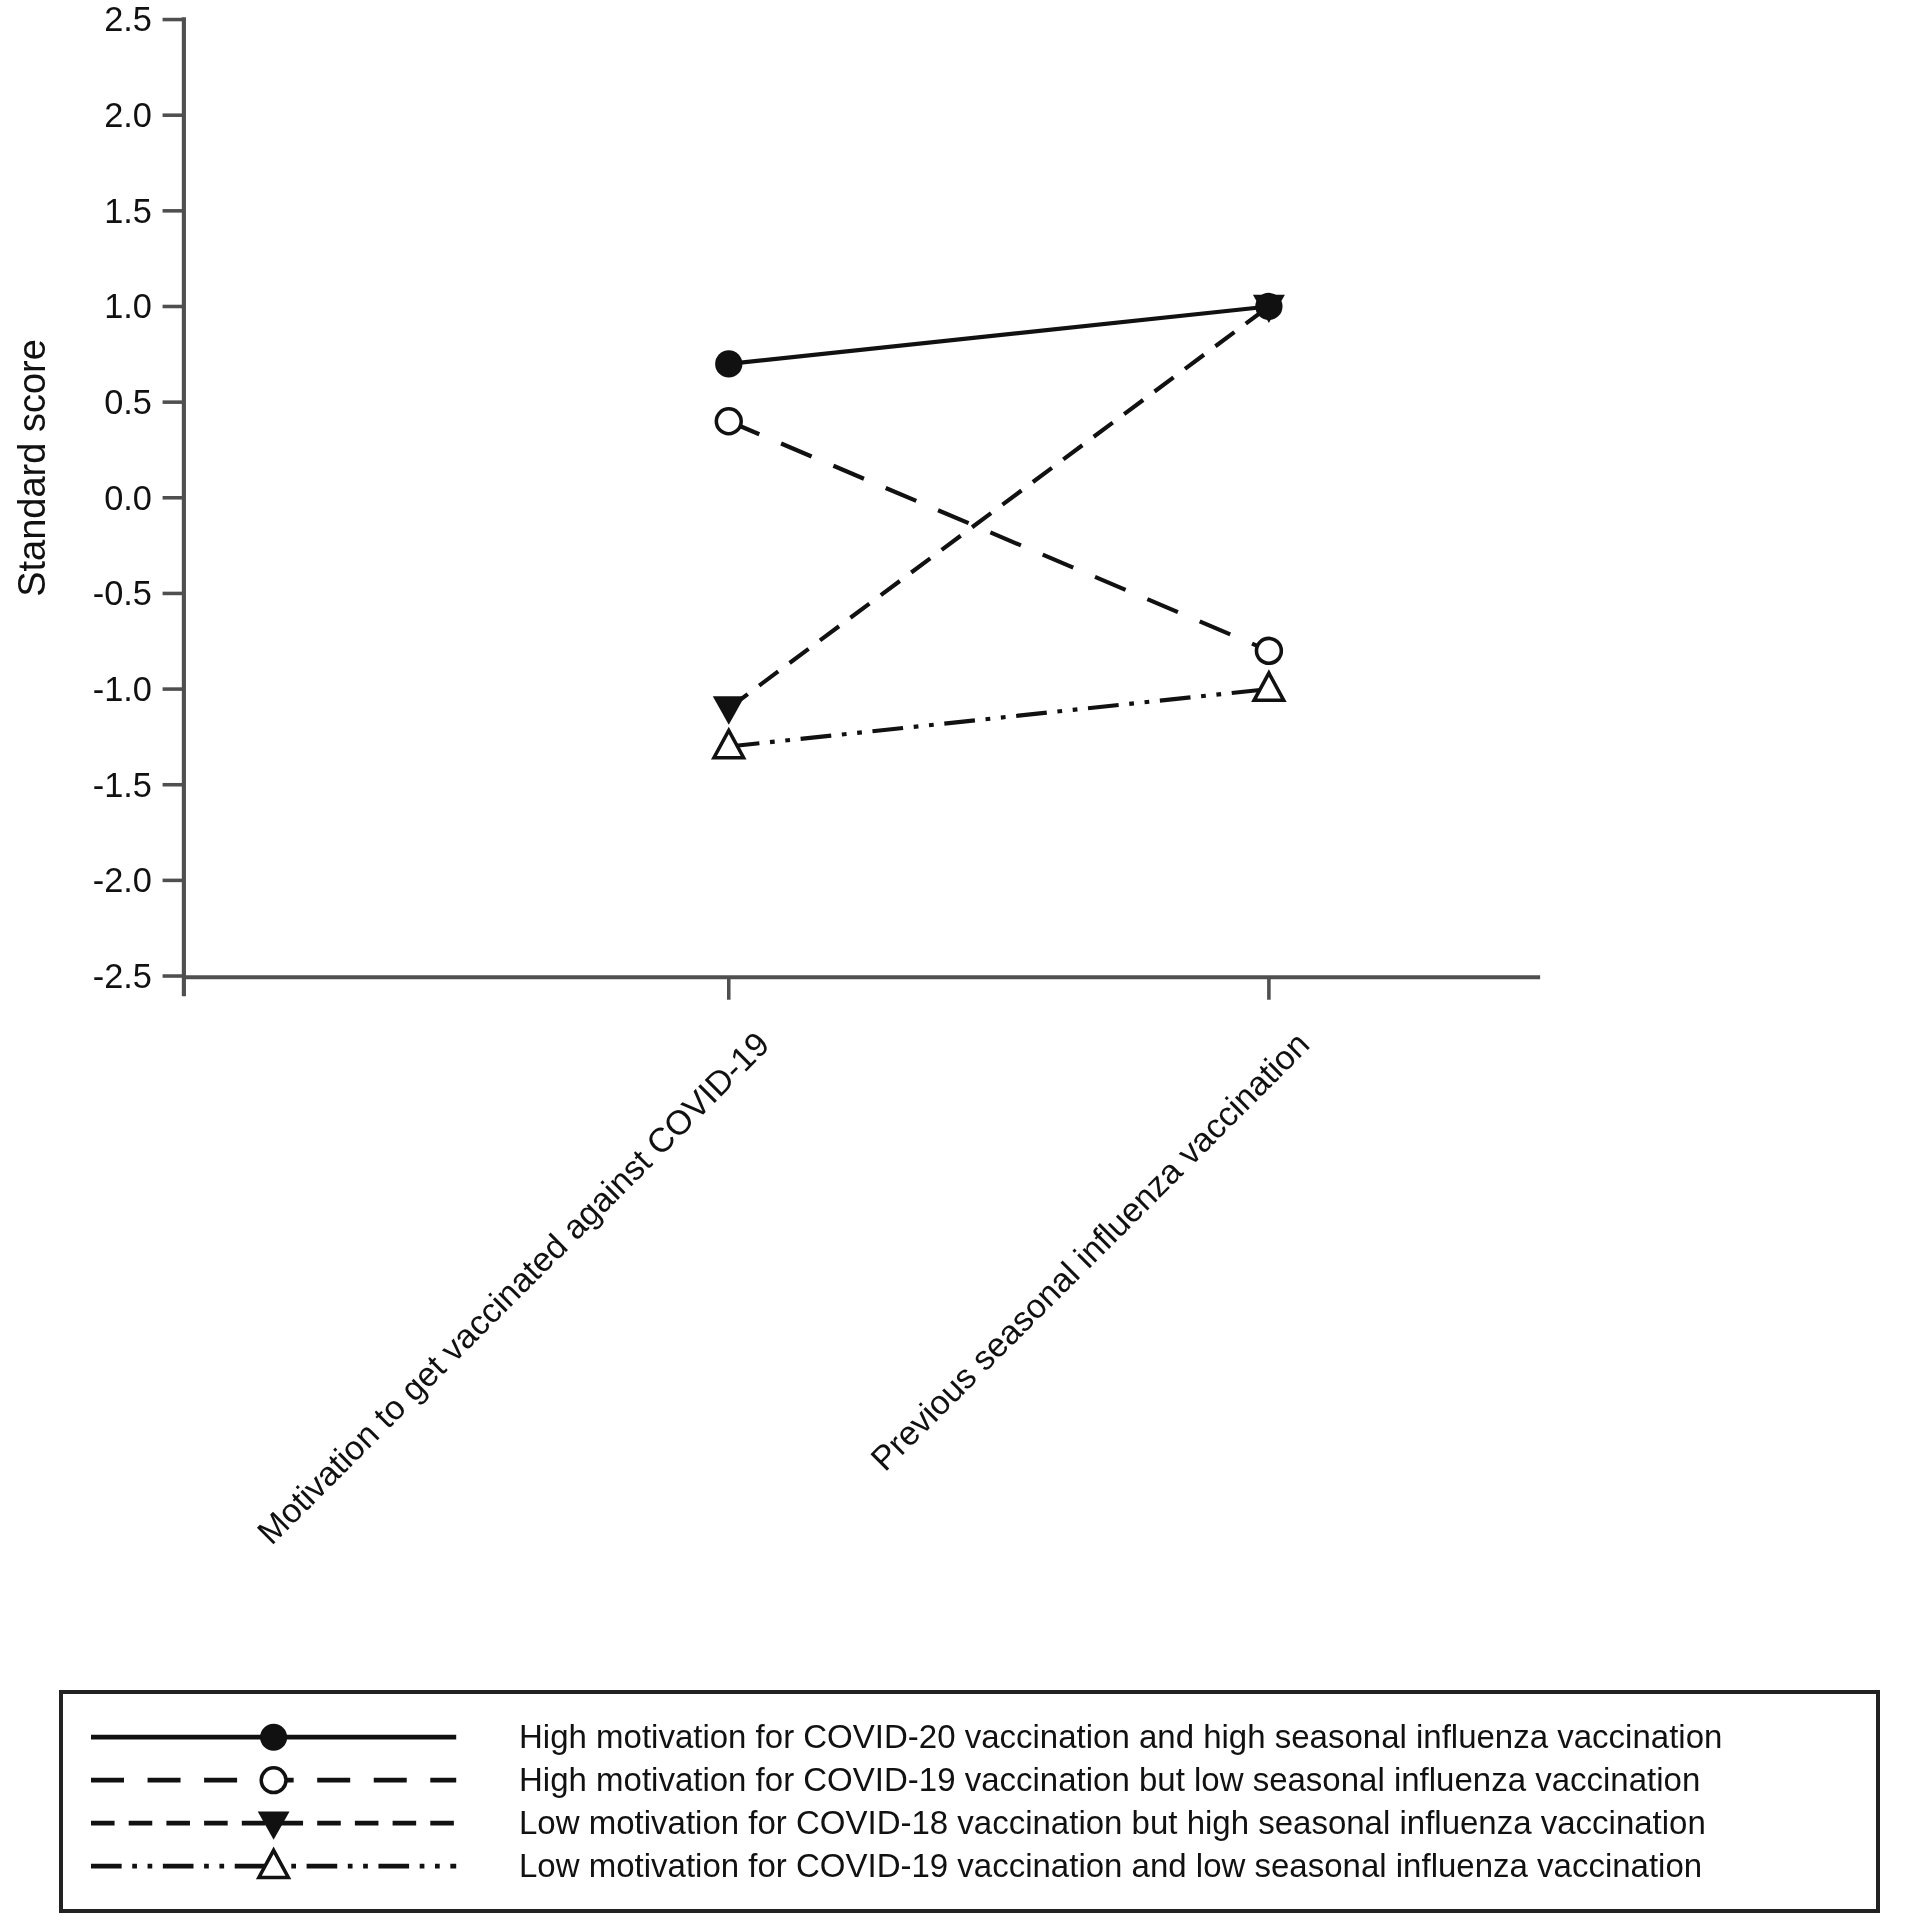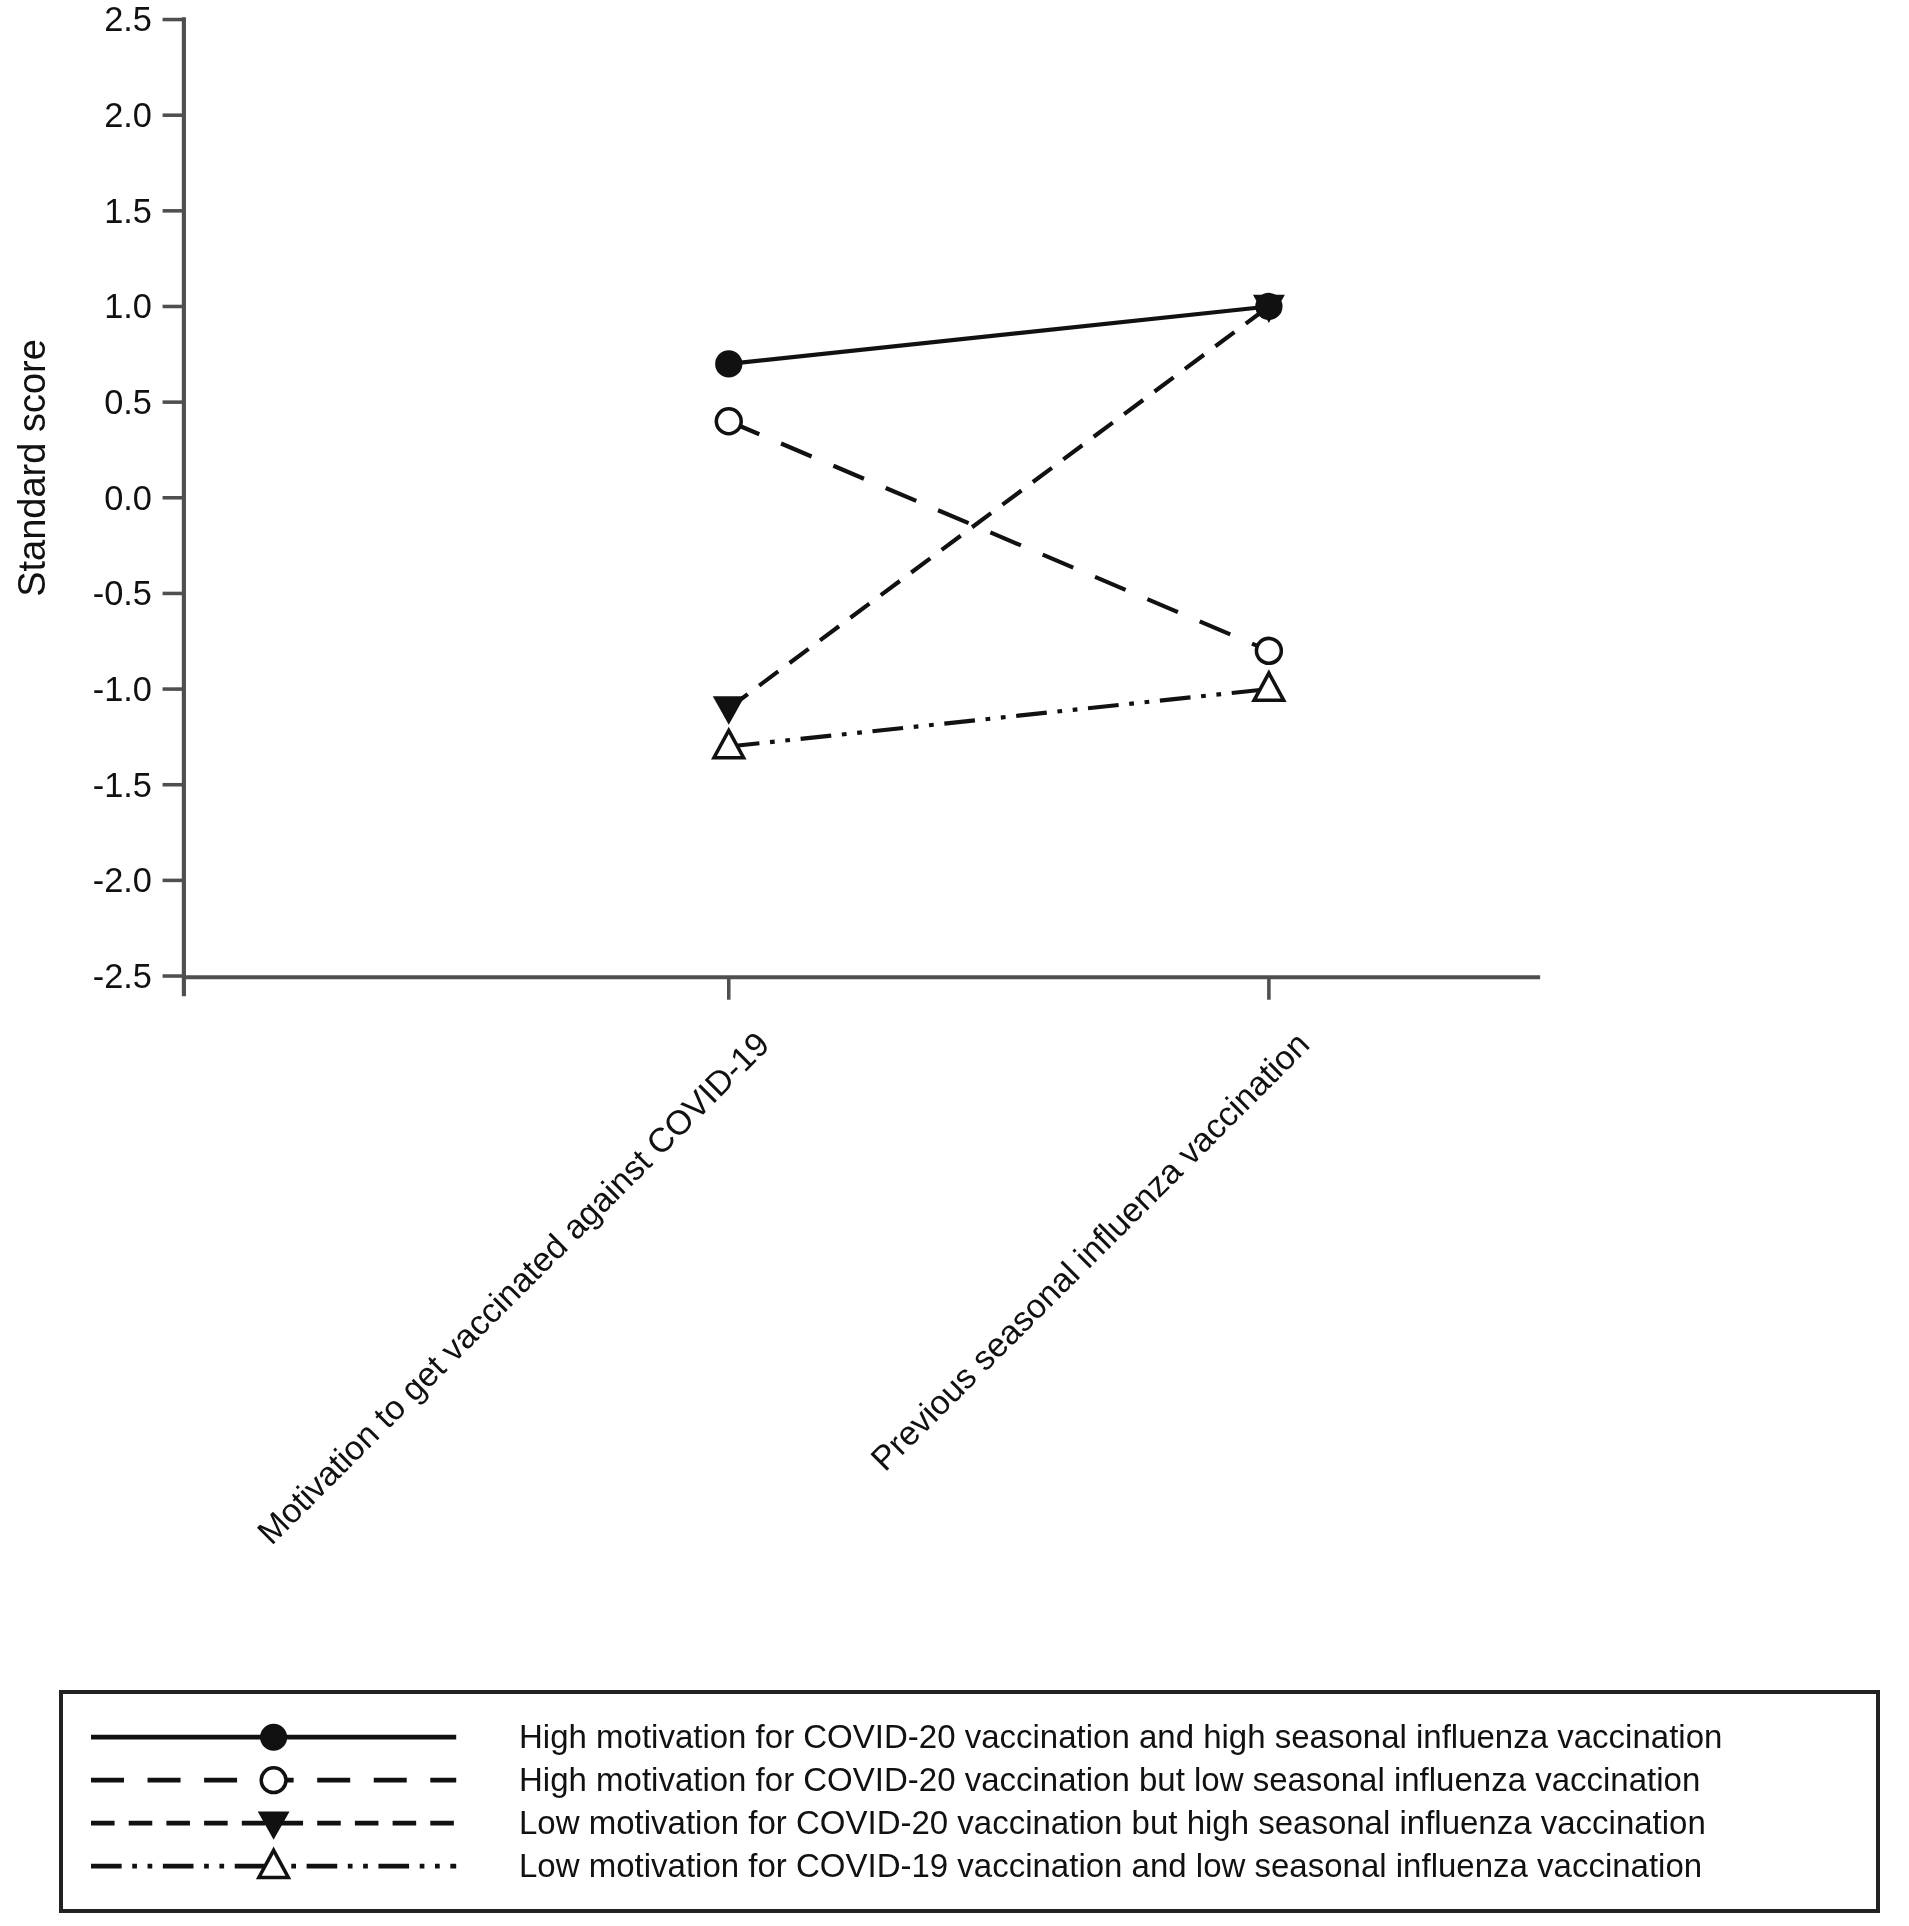--- a/index.html
+++ b/index.html
@@ -116,28 +116,28 @@
           <line x1="0" x2="620" y1="36" y2="36" stroke="#111111" stroke-width="8"></line>
           <circle cx="310" cy="36" r="23" fill="#111111"></circle>
         </svg>
         <span class="legend-label">High motivation for COVID-20 vaccination and high seasonal influenza vaccination</span>
       </div>
       <div class="legend-row">
         <svg class="legend-swatch" viewBox="0 0 640 73" width="379" height="43">
           <line x1="0" x2="620" y1="36" y2="36" stroke="#111111" stroke-width="8" stroke-dasharray="56 40"></line>
           <circle cx="310" cy="36" r="21" fill="#ffffff" stroke="#111111" stroke-width="6"></circle>
         </svg>
-        <span class="legend-label">High motivation for COVID-20 vaccination but low seasonal influenza vaccination</span>
+        <span class="legend-label">High motivation for COVID-19 vaccination but low seasonal influenza vaccination</span>
       </div>
       <div class="legend-row">
         <svg class="legend-swatch" viewBox="0 0 640 73" width="379" height="43">
           <line x1="0" x2="620" y1="36" y2="36" stroke="#111111" stroke-width="8" stroke-dasharray="40 24"></line>
           <polygon points="283,16 337,16 310,64" fill="#111111"></polygon>
         </svg>
-        <span class="legend-label">Low motivation for COVID-20 vaccination but high seasonal influenza vaccination</span>
+        <span class="legend-label">Low motivation for COVID-18 vaccination but high seasonal influenza vaccination</span>
       </div>
       <div class="legend-row">
         <svg class="legend-swatch" viewBox="0 0 640 73" width="379" height="43">
           <line x1="0" x2="620" y1="36" y2="36" stroke="#111111" stroke-width="8" stroke-dasharray="52 18 8 18 8 18"></line>
           <polygon points="285,55 335,55 310,9" fill="#ffffff" stroke="#111111" stroke-width="6"></polygon>
         </svg>
         <span class="legend-label">Low motivation for COVID-19 vaccination and low seasonal influenza vaccination</span>
       </div>
     </div>
 </div>

